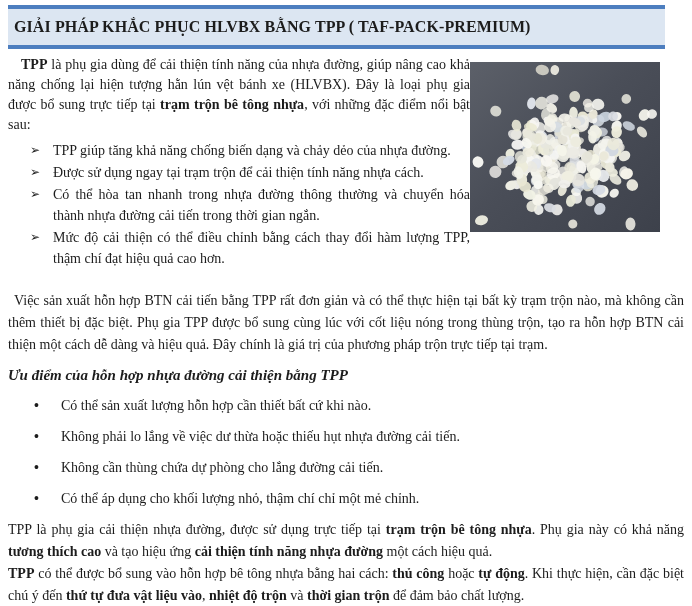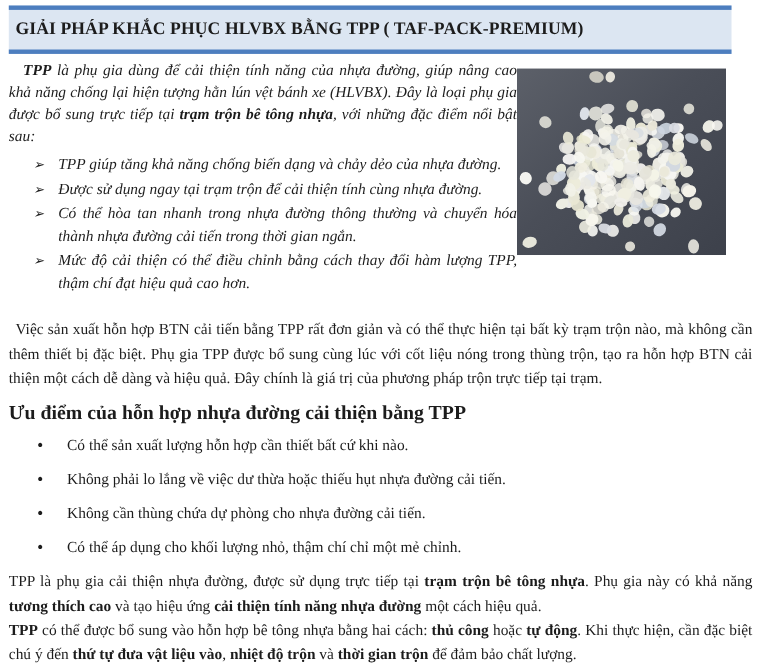--- a/index.html
+++ b/index.html
@@ -21,40 +21,40 @@
     border-top:4px solid var(--header-border,#4d7ebf);
     border-bottom:4px solid var(--header-border,#4d7ebf);
     background:var(--header-fill,#dce6f2);
     padding:8px 6px 9px 6px;
     font-weight:bold;
     font-size:16px;
     line-height:19px;
     letter-spacing:.1px;
   }
   
-  .top{display:flex;margin-top:6px;font-style:italic;}
+  .top{display:flex;margin-top:6px;}
   .left-col{flex:1;min-width:0;}
   .photo{
     width:190px;height:170px;
     margin:7px 24px 0 0;
     flex:0 0 auto;
     overflow:hidden;
   }
   .photo svg{display:block;}
   
   .para{margin:0;font-size:14px;text-align:justify;}
   .p-intro{line-height:20px;text-indent:13px;}
   .p-production{line-height:22px;margin-top:20px;text-indent:6px;}
   .p-dosing{line-height:22px;margin-top:0;}
   .p-summary{line-height:22px;margin-top:8px;}
   b{font-weight:bold;}
   
   .adv-heading{
-    font-size:18px;font-weight:bold;
-    margin:9px 0 0 0;line-height:20px;
+    font-size:15px;font-weight:bold;
+    margin:9px 0 0 0;line-height:20px;font-style:italic;
   }
   
   ul{list-style:none;margin:0;padding:0;}
   .arrow-list{margin:5px 0 0 0;padding-left:22px;}
   .arrow-list li{
     display:flex;
     font-size:14px;line-height:21px;
     margin-bottom:1px;
   }
   .arrow-list .marker{
@@ -92,21 +92,21 @@
   <div class="top">
     <div class="left-col">
       <p class="para p-intro"><b>TPP</b><span> là phụ gia dùng để cải thiện tính năng của nhựa đường, giúp nâng cao khả năng chống lại hiện tượng hằn lún vệt bánh xe (HLVBX). Đây là loại phụ gia được bổ sung trực tiếp tại </span><b>trạm trộn bê tông nhựa</b><span>, với những đặc điểm nổi bật sau:</span></p>
       <ul class="arrow-list">
         <li>
           <span class="marker">➢</span>
           <span class="txt">TPP giúp tăng khả năng chống biến dạng và chảy dẻo của nhựa đường.</span>
         </li>
         <li>
           <span class="marker">➢</span>
-          <span class="txt">Được sử dụng ngay tại trạm trộn để cải thiện tính cùng nhựa đường.</span>
+          <span class="txt">Được sử dụng ngay tại trạm trộn để cải thiện tính năng nhựa cách.</span>
         </li>
         <li>
           <span class="marker">➢</span>
           <span class="txt">Có thể hòa tan nhanh trong nhựa đường thông thường và chuyển hóa thành nhựa đường cải tiến trong thời gian ngắn.</span>
         </li>
         <li>
           <span class="marker">➢</span>
           <span class="txt">Mức độ cải thiện có thể điều chỉnh bằng cách thay đổi hàm lượng TPP, thậm chí đạt hiệu quả cao hơn.</span>
         </li>
       </ul>
@@ -395,21 +395,21 @@
     <li>
       <span class="marker">•</span>
       <span class="txt">Có thể sản xuất lượng hỗn hợp cần thiết bất cứ khi nào.</span>
     </li>
     <li>
       <span class="marker">•</span>
       <span class="txt">Không phải lo lắng về việc dư thừa hoặc thiếu hụt nhựa đường cải tiến.</span>
     </li>
     <li>
       <span class="marker">•</span>
-      <span class="txt">Không cần thùng chứa dự phòng cho nhựa đường cải tiến.</span>
+      <span class="txt">Không cần thùng chứa dự phòng cho lắng đường cải tiến.</span>
     </li>
     <li>
       <span class="marker">•</span>
       <span class="txt">Có thể áp dụng cho khối lượng nhỏ, thậm chí chỉ một mẻ chỉnh.</span>
     </li>
   </ul>
 
   <p class="para p-summary"><span>TPP là phụ gia cải thiện nhựa đường, được sử dụng trực tiếp tại </span><b>trạm trộn bê tông nhựa</b><span>. Phụ gia này có khả năng </span><b>tương thích cao</b><span> và tạo hiệu ứng </span><b>cải thiện tính năng nhựa đường</b><span> một cách hiệu quả.</span></p>
 
   <p class="para p-dosing"><b>TPP</b><span> có thể được bổ sung vào hỗn hợp bê tông nhựa bằng hai cách: </span><b>thủ công</b><span> hoặc </span><b>tự động</b><span>. Khi thực hiện, cần đặc biệt chú ý đến </span><b>thứ tự đưa vật liệu vào</b><span>, </span><b>nhiệt độ trộn</b><span> và </span><b>thời gian trộn</b><span> để đảm bảo chất lượng.</span></p>

